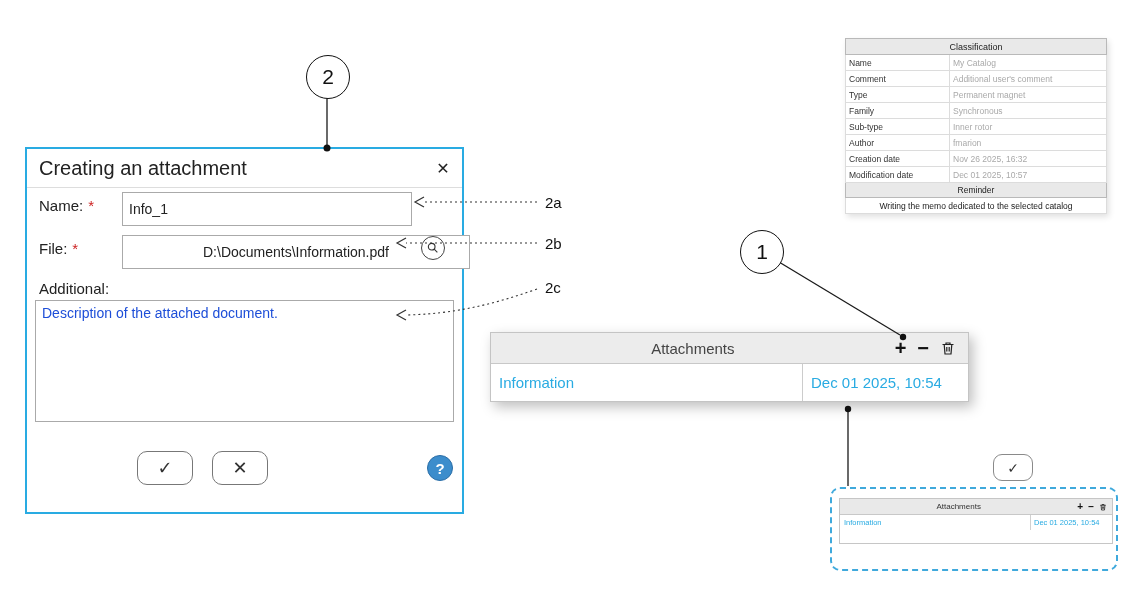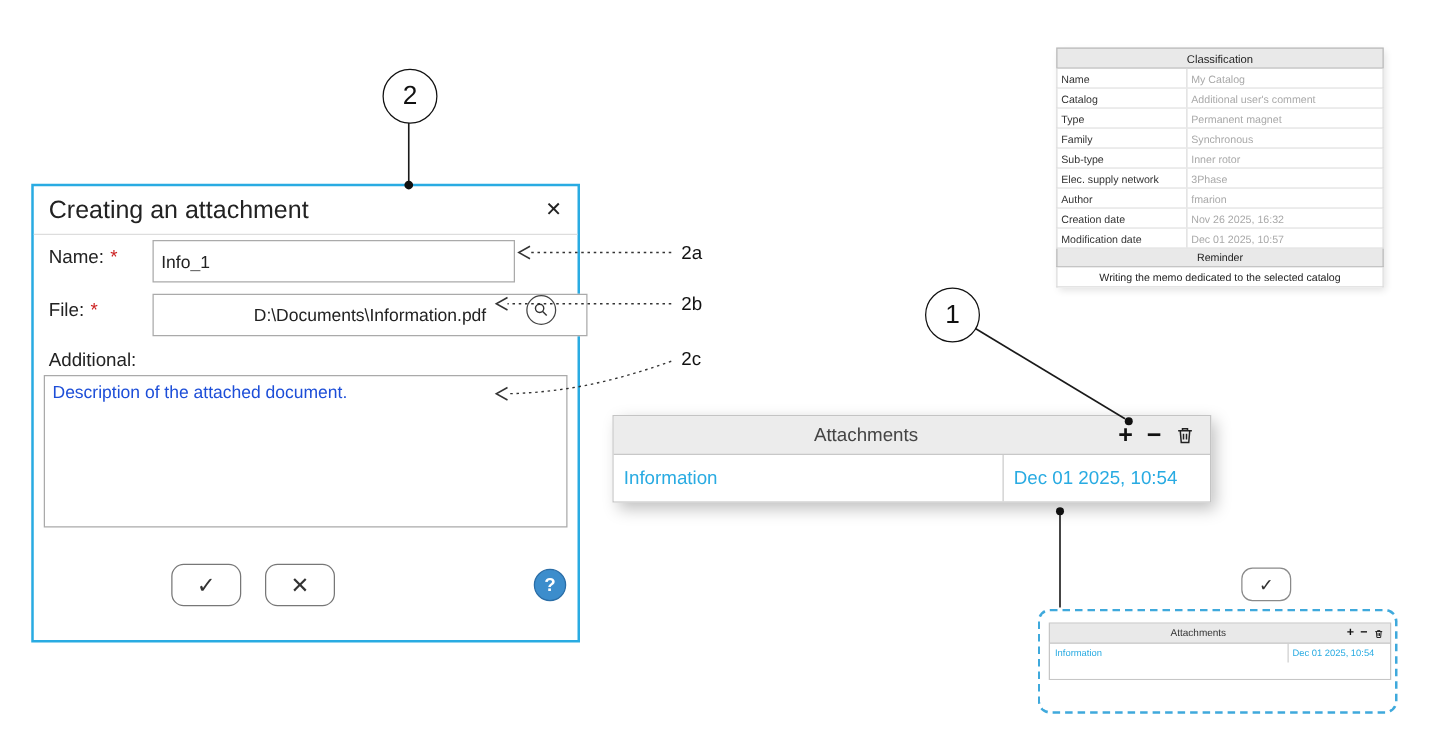--- a/index.html
+++ b/index.html
@@ -132,38 +132,34 @@
 </div>
 
 <div class="class-panel">
   <div class="cp-header">Classification</div>
 
   <div class="cp-row">
     <span class="cp-label">Name</span>
     <span class="cp-value">My Catalog</span>
   </div>
   <div class="cp-row">
-    <span class="cp-label">Catalog</span>
+    <span class="cp-label">Comment</span>
     <span class="cp-value">Additional user's comment</span>
   </div>
   <div class="cp-row">
     <span class="cp-label">Type</span>
     <span class="cp-value">Permanent magnet</span>
   </div>
   <div class="cp-row">
     <span class="cp-label">Family</span>
     <span class="cp-value">Synchronous</span>
   </div>
   <div class="cp-row">
     <span class="cp-label">Sub-type</span>
     <span class="cp-value">Inner rotor</span>
-  </div>
-  <div class="cp-row">
-    <span class="cp-label">Elec. supply network</span>
-    <span class="cp-value">3Phase</span>
   </div>
   <div class="cp-row">
     <span class="cp-label">Author</span>
     <span class="cp-value">fmarion</span>
   </div>
   <div class="cp-row">
     <span class="cp-label">Creation date</span>
     <span class="cp-value">Nov 26 2025, 16:32</span>
   </div>
   <div class="cp-row">

